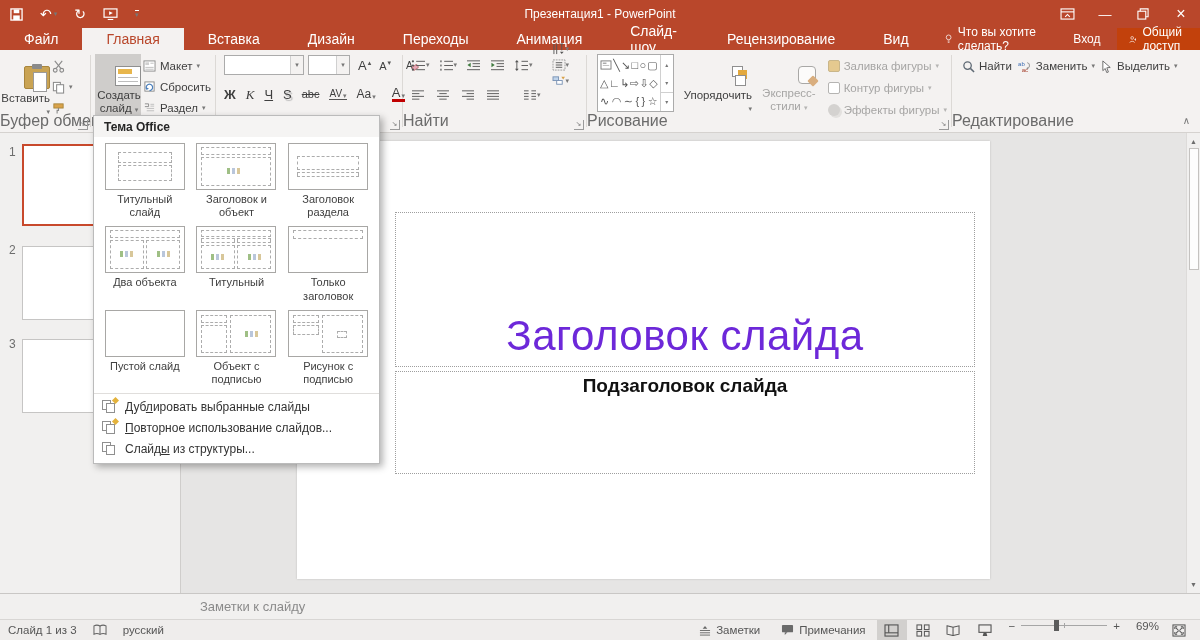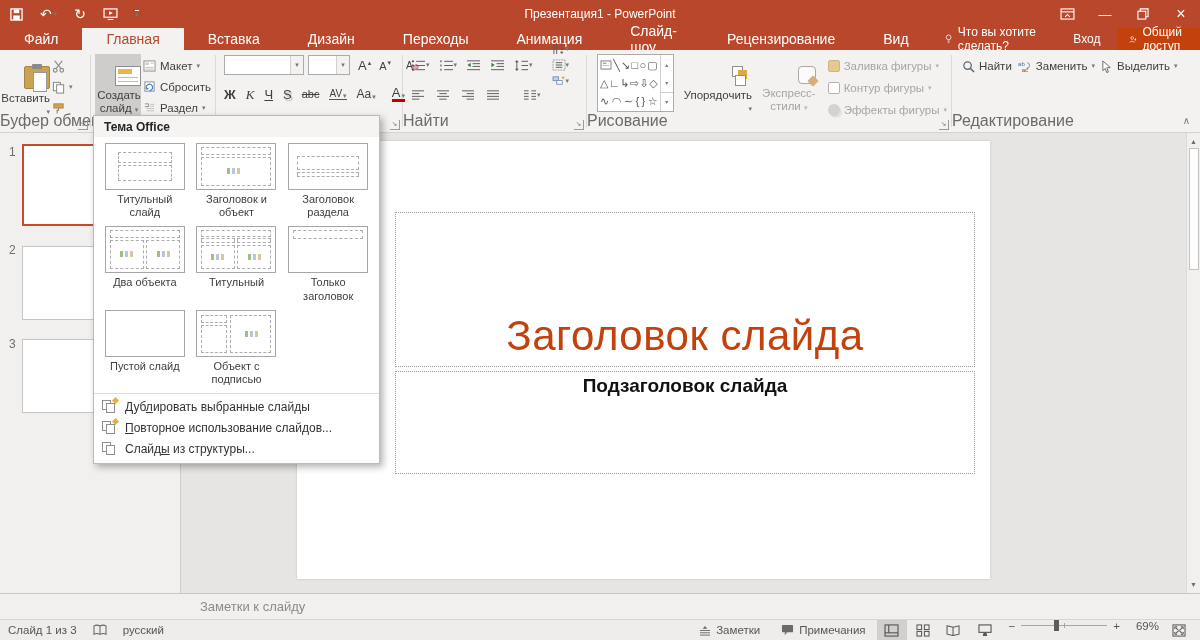--- a/index.html
+++ b/index.html
@@ -86,21 +86,21 @@
   .content { position:relative; height:460px; display:flex; }
   .slidepanel { position:relative; width:181px; background:#F1F0EF; border-right:1px solid #CFCDCB; overflow:hidden; }
   .snum { position:absolute; left:9px; font-size:12px; color:#6d6d6d; }
   .thumb { position:absolute; left:22px; width:130px; background:#fff; border:1px solid #C6C5C4; }
   .thumb.sel { border:2px solid #C8492C; }
   .editor { position:relative; flex:1; }
   .canvas { position:absolute; left:116px; top:8px; width:693px; height:438px; background:#fff; box-shadow:0 0 2px rgba(0,0,0,.18); }
   .ph-box { position:absolute; left:98px; width:580px; border:1px dotted #9e9e9e; }
   .ph-title { top:71px; height:155px; display:flex; align-items:flex-end; justify-content:center; padding-bottom:6px; }
   .ph-sub { top:230px; height:103px; display:flex; align-items:flex-start; justify-content:center; padding-top:3px; }
-  .slide-title-text { font-size:42px; color:#c2410c; letter-spacing:.5px; }
+  .slide-title-text { font-size:42px; color:#6d28d9; letter-spacing:.5px; }
   .slide-sub-text { font-size:19px; font-weight:bold; color:#111; }
   .vscroll { position:absolute; right:0; top:0; bottom:0; width:14px; background:#F1F0EF; border-left:1px solid #DDDBD9; display:flex; flex-direction:column; align-items:center; }
   .vs-arrow { font-size:7px; color:#6d6d6d; padding:5px 0 3px; }
   .vs-thumb { width:10px; height:122px; background:#FDFDFD; border:1px solid #C4C2C0; }
   .vs-bottom { margin-top:auto; font-size:7px; color:#6d6d6d; padding:3px 0 5px; }
 
   
   .dropdown { position:absolute; left:93px; top:115px; width:287px; background:#fff; border:1px solid #BBBBBB; box-shadow:3px 3px 7px rgba(0,0,0,.3); z-index:40; padding-bottom:4px; }
   .dd-header { height:21px; background:#F5F4F3; display:flex; align-items:center; padding-left:10px; font-weight:bold; font-size:12px; color:#262626; }
   .laygrid { display:grid; grid-template-columns:repeat(3,1fr); padding:4px 5px 2px; row-gap:3px; }
@@ -745,20 +745,29 @@
       <div class="laycell">
         <div class="laythumb">
           <span class="dbox" style="left:4px;width:26px;top:4px;height:8px"></span>
           <span class="dbox" style="left:4px;width:26px;top:14px;height:28px"></span>
           <span class="dbox" style="left:33px;right:4px;top:4px;height:38px"></span>
           <span class="cl" style="left:48px;top:20px"></span>
         </div>
         <div class="laycap">Объект с подписью</div>
       </div>
 
+      <div class="laycell">
+        <div class="laythumb">
+          <span class="dbox" style="left:4px;width:26px;top:4px;height:8px"></span>
+          <span class="dbox" style="left:4px;width:26px;top:14px;height:10px"></span>
+          <span class="dbox" style="left:33px;right:4px;top:4px;height:38px"></span>
+          <span class="dbox" style="left:48px;width:10px;top:20px;height:7px"></span>
+        </div>
+        <div class="laycap">Рисунок с подписью</div>
+      </div>
     </div>
 
     <div class="dd-sep"></div>
 
     <div class="dd-item">
       <span class="mi">
           <span class="s1"></span>
           <span class="s2"></span>
           <span class="star"></span>
         </span>

